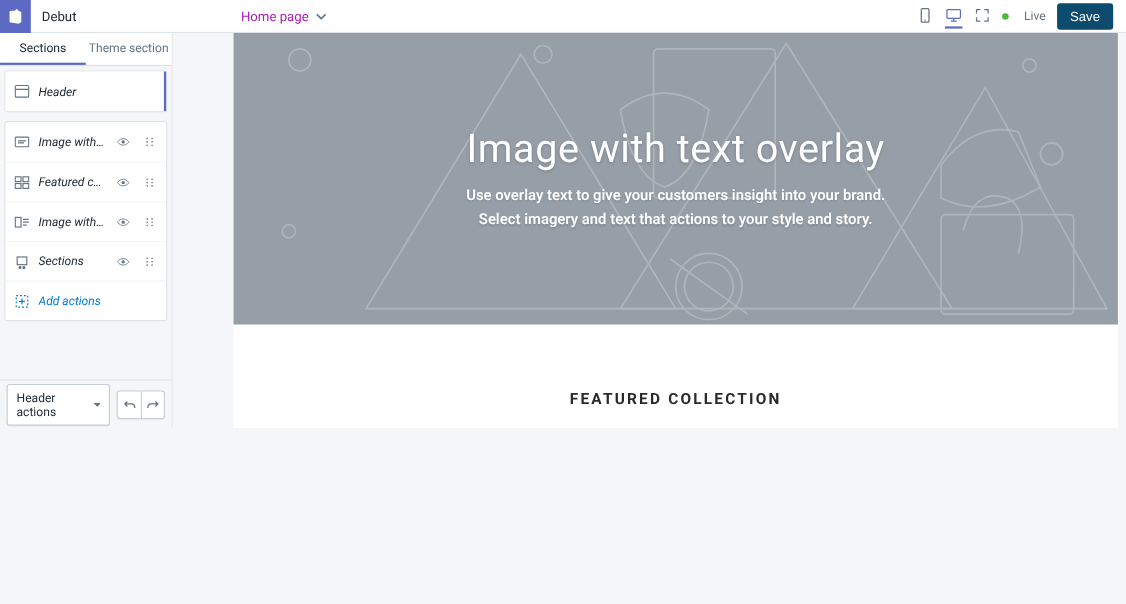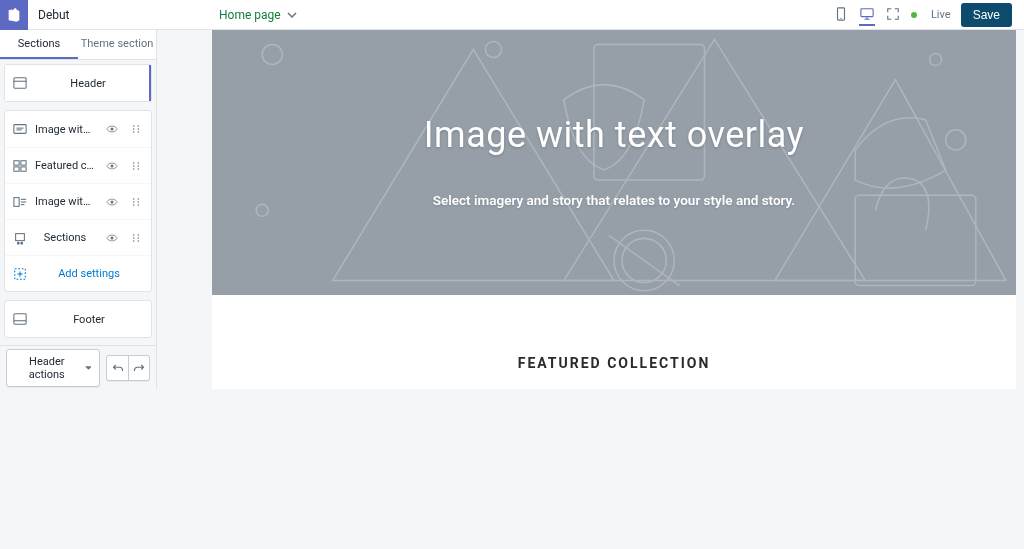--- a/index.html
+++ b/index.html
@@ -4,37 +4,37 @@
 <style>
 * { margin: 0; padding: 0; box-sizing: border-box; }
 body { font-family: -apple-system, BlinkMacSystemFont, "Segoe UI", Roboto, Helvetica, Arial, sans-serif; font-size: 13px; color: #212b36; background: #f4f6f8; overflow: hidden; }
 .app { display: flex; flex-direction: column; height: 389px; width: 1024px; }
 .topbar { height: 30px; display: flex; align-items: center; background: #fff; border-bottom: 1px solid #dfe3e8; }
 .topbar-left { width: 157px; display: flex; align-items: center; height: 100%; }
 .shop-icon { width: 28px; height: 30px; background: #5c6ac4; display: flex; align-items: center; justify-content: center; color: #fff; }
 .shop-icon svg { width: 16px; height: 18px; fill: #fff; }
 .theme-name { padding-left: 10px; font-size: 12px; color: #212b36; }
 .topbar-center { flex: 1; display: flex; align-items: center; padding-left: 62px; }
-.template-select { display: flex; align-items: center; gap: 6px; cursor: pointer; font-size: 12px; color: #15803d; }
+.template-select { display: flex; align-items: center; gap: 6px; cursor: pointer; font-size: 12px; color: #a21caf; }
 .template-select svg { width: 10px; height: 10px; fill: #637381; }
 .viewport-btns { display: flex; gap: 10px; padding-right: 10px; }
 .vp-btn { width: 16px; height: 22px; display: flex; align-items: center; justify-content: center; cursor: pointer; color: #637381; border-bottom: 2px solid transparent; }
 .vp-btn.active { border-bottom: 2px solid #5c6ac4; color: #5c6ac4; }
 .vp-btn svg { width: 14px; height: 14px; fill: currentColor; }
 .topbar-right { display: flex; align-items: center; gap: 10px; padding-right: 12px; }
 .live-ind { display: flex; align-items: center; gap: 14px; font-size: 11px; color: #637381; }
 .live-dot { width: 6px; height: 6px; background: #50b83c; border-radius: 50%; }
 .save-btn { background: #0c4a6e; color: #fff; border: none; padding: 5px 12px; border-radius: 3px; font-size: 12px; cursor: default; }
 .body { flex: 1; display: flex; overflow: hidden; }
-.sidebar { width: 157px; background: #f4f6f8; display: flex; flex-direction: column; border-right: 1px solid #dfe3e8; text-align: center; }
+.sidebar { width: 157px; background: #f4f6f8; display: flex; flex-direction: column; border-right: 1px solid #dfe3e8; }
 .tabs { display: flex; height: 30px; border-bottom: 1px solid #dfe3e8; background: #fff; }
 .tab { flex: 1; display: flex; align-items: center; justify-content: center; font-size: 11px; color: #637381; cursor: pointer; border-bottom: 2px solid transparent; }
 .tab.active { color: #212b36; border-bottom: 2px solid #5c6ac4; }
 .section-list { flex: 1; overflow-y: auto; padding: 4px; }
-.section-group { background: #fff; border: 1px solid #dfe3e8; border-radius: 3px; margin-bottom: 8px; }
+.section-group { background: #fff; border: 1px solid #dfe3e8; border-radius: 3px; margin-bottom: 8px; font-style: italic; }
 .section-item { display: flex; align-items: center; padding: 10px 8px; font-size: 11px; color: #212b36; cursor: pointer; gap: 8px; min-height: 36px; }
 .section-item + .section-item { border-top: 1px solid #f4f6f8; }
 .section-item.selected { border-right: 2px solid #5c6ac4; background: #fff; }
 .section-item .ic { width: 14px; height: 14px; flex-shrink: 0; display: flex; align-items: center; justify-content: center; color: #637381; }
 .section-item .ic svg { width: 14px; height: 14px; fill: none; stroke: currentColor; stroke-width: 1.2; }
 .section-item .lbl { flex: 1; white-space: nowrap; overflow: hidden; text-overflow: ellipsis; }
 .section-item .act { width: 14px; height: 14px; flex-shrink: 0; display: flex; align-items: center; justify-content: center; color: #637381; margin-left: 2px; }
 .section-item .act svg { width: 12px; height: 12px; fill: currentColor; }
 .add-sect { color: #007ace; }
 .add-sect .ic { color: #007ace; }
@@ -245,35 +245,24 @@
               </span>
           </div>
           <div class="section-item add-sect">
             <span class="ic">
                 <svg viewBox="0 0 16 16">
                   <rect x="2" y="2" width="12" height="12" stroke-dasharray="2 2"></rect>
                   <line x1="8" y1="5" x2="8" y2="11"></line>
                   <line x1="5" y1="8" x2="11" y2="8"></line>
                 </svg>
               </span>
-            <span class="lbl">Add settings</span>
-          </div>
-        </div>
-
-        <div class="section-group">
-          <div class="section-item">
-            <span class="ic">
-                <svg viewBox="0 0 16 16">
-                  <rect x="1" y="2" width="14" height="12" rx="1"></rect>
-                  <line x1="1" y1="10" x2="15" y2="10"></line>
-                </svg>
-              </span>
-            <span class="lbl">Footer</span>
-          </div>
-        </div>
+            <span class="lbl">Add actions</span>
+          </div>
+        </div>
+
 
       </div>
       <div class="bottombar">
         <div class="theme-actions">
           <span>Header actions</span>
           <svg viewBox="0 0 8 8">
               <path d="M0 2l4 4 4-4z"></path>
             </svg>
         </div>
         <div class="ur-group">
@@ -313,22 +302,22 @@
                     <circle cx="430" cy="230" r="30"></circle>
                     <line x1="395" y1="205" x2="465" y2="255"></line>
                   <path d="M640 120 q30 -40 70 -30 l20 50 q-50 30 -90 10z"></path>
                   <rect x="640" y="165" width="120" height="90" rx="4"></rect>
                   <path d="M660 180 q10 -40 40 -30 q20 10 10 50"></path>
                 </g>
               </svg>
             </div>
             <div class="hero-title">Image with text overlay</div>
             <div class="hero-sub">
-              <br>
-              <span>Select imagery and story that relates to your style and story.</span>
+              <span>Use overlay text to give your customers insight into your brand.</span><br>
+              <span>Select imagery and text that actions to your style and story.</span>
             </div>
           </div>
 
           <div class="featured">
             <div class="featured-title">FEATURED COLLECTION</div>
           </div>
           <div class="products">
             <div class="product">
               <svg viewBox="0 0 100 100">
                   <path d="M30 85 V40 q0 -20 20 -20 q20 0 20 20 V85z M40 40 q0 -12 10 -12 q10 0 10 12"></path>

